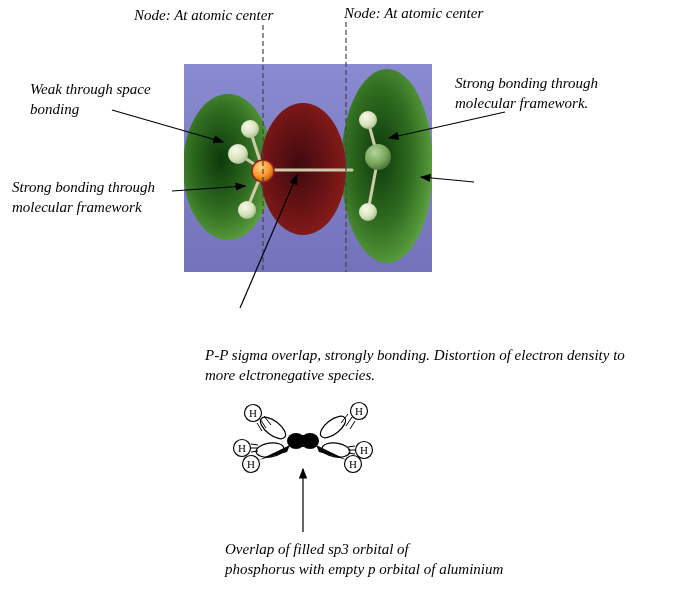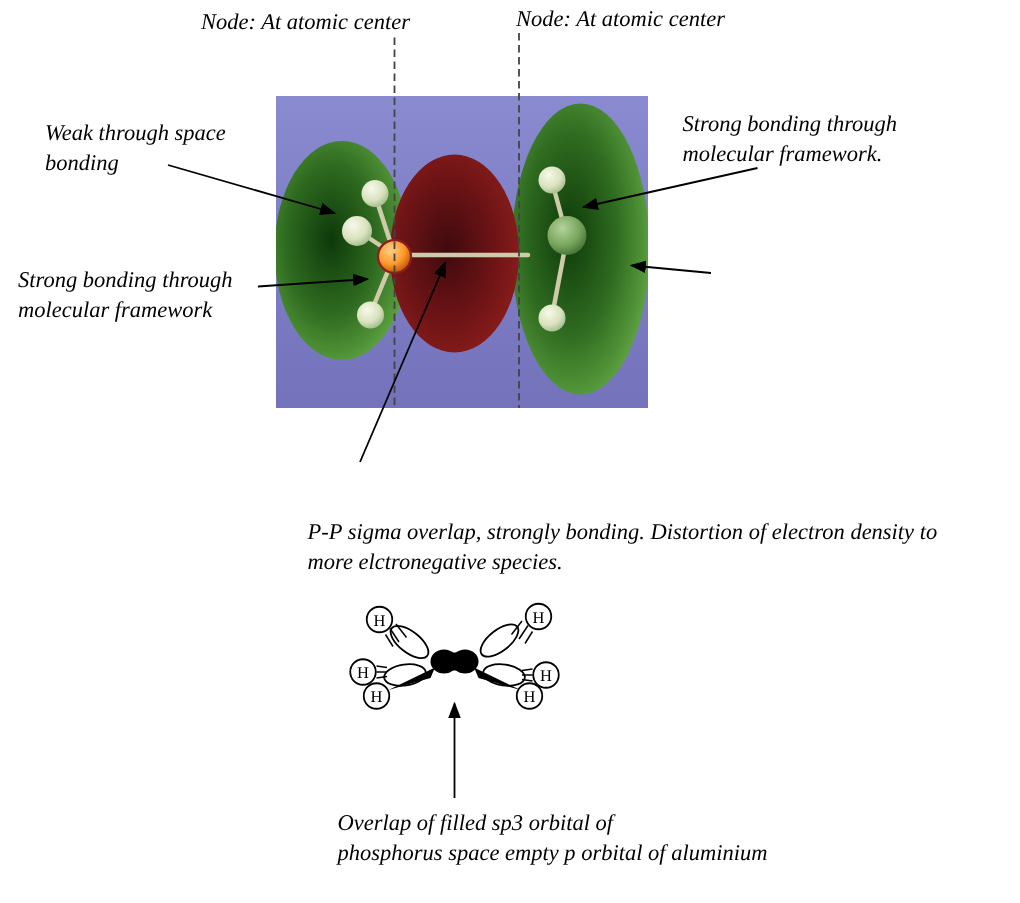--- a/index.html
+++ b/index.html
@@ -181,15 +181,15 @@
   <div class="label lbl-node-right">Node: At atomic center</div>
   <div class="label lbl-weak-space">Weak through space
 bonding</div>
   <div class="label lbl-strong-left">Strong bonding through
 molecular framework</div>
   <div class="label lbl-strong-right">Strong bonding through
 molecular framework.</div>
   <div class="label lbl-sigma">P-P sigma overlap, strongly bonding. Distortion of electron density to
 more elctronegative species.</div>
   <div class="label lbl-caption">Overlap of filled sp3 orbital of
-phosphorus space empty p orbital of aluminium</div>
+phosphorus with empty p orbital of aluminium</div>
 
 </div>
 
 </body></html>

